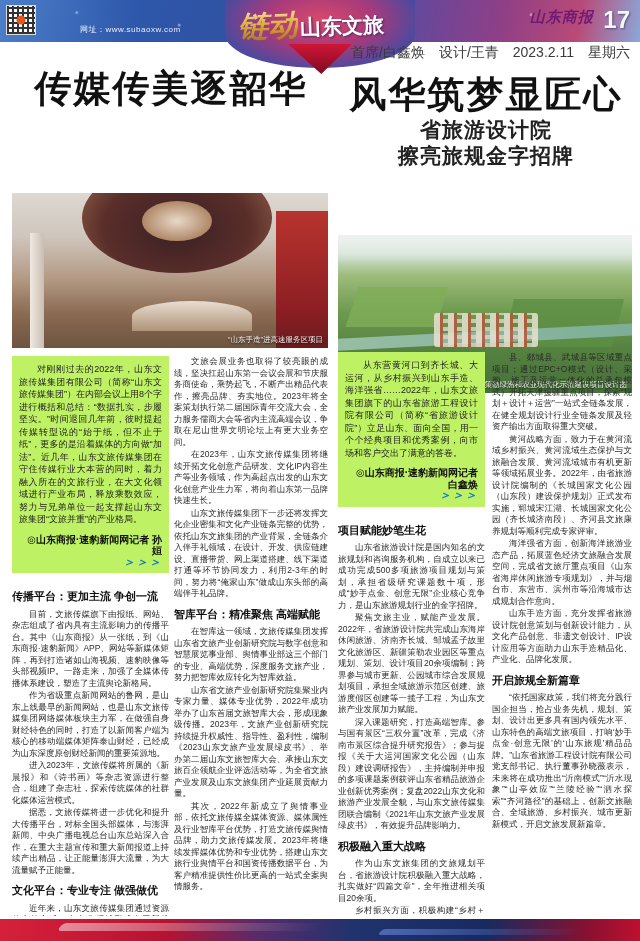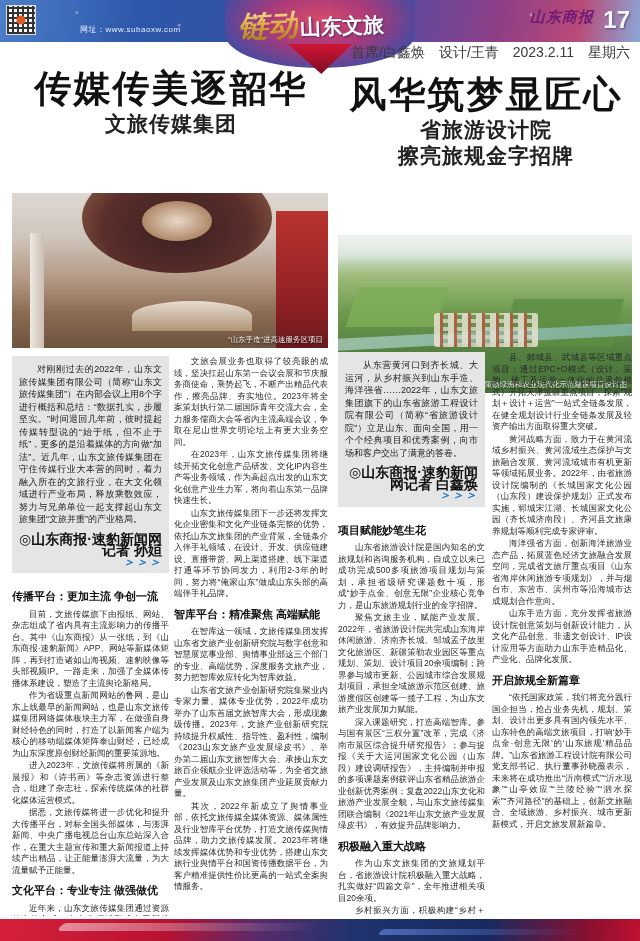--- a/index.html
+++ b/index.html
@@ -72,23 +72,23 @@
   .photo-caption { position:absolute; right:5px; bottom:3px; color:#f2f2ee; font-size:7.5px; text-shadow:0 1px 2px rgba(0,0,0,.8); }
 
   
   .col { position:absolute; overflow:hidden; color:#2a2a2a; font-size:8.5px; line-height:11.5px; text-align:justify; }
   .col-la { left:12px;  top:356px; width:157px; height:560px; }
   .col-lb { left:174px; top:356px; width:154px; height:560px; }
   .col-ra { left:338px; top:352px; width:147px; height:564px; }
   .col-rb { left:492px; top:352px; width:140px; height:564px; }
   .body-p { text-indent:2em; margin:0 0 1px 0; }
   .sec-h { font-size:11px; font-weight:bold; color:#111111; margin:9px 0 6px 0; text-indent:0; }
-  .intro-box { background:#e5e5e5; padding:7px 7px 5px 7px; margin-bottom:18px; }
+  .intro-box { background:#bef264; padding:7px 7px 5px 7px; margin-bottom:18px; }
   .intro-text { font-size:9px; line-height:12.5px; color:#222222; text-indent:2em; text-align:justify; }
-  .byline { font-size:14px; font-weight:bold; color:#111111; text-align:right; margin-top:8px; }
+  .byline { font-size:10px; font-weight:bold; color:#111111; text-align:right; margin-top:8px; }
   .more-marker { font-size:12px; font-weight:bold; font-style:italic; color:#1879c8; text-align:right; letter-spacing:1px; }
 
   
   .bottom-banner { position:absolute; left:0; top:919px; width:640px; height:22px; overflow:hidden;
     background:linear-gradient(95deg,#d6203a 0%,#b81232 26%,#5a2a6a 40%,#21336e 55%,#182a60 76%,#8a1030 92%,#c01030 100%); }
   .bb-swoosh1 { position:absolute; left:60px; top:4px; width:260px; height:8px; background:linear-gradient(90deg,rgba(255,255,255,.5),rgba(255,255,255,0)); transform:skewX(-40deg); border-radius:4px; }
   .bb-swoosh2 { position:absolute; left:380px; top:10px; width:200px; height:6px; background:linear-gradient(90deg,rgba(120,160,255,.5),rgba(120,160,255,0)); transform:skewX(-40deg); border-radius:3px; }
 </style>
 </head>
 <body>
@@ -106,21 +106,20 @@
   <span class="paper">山东商报</span>
   <span class="pagenum">17</span>
 </div>
 <div class="credits">
   <span>首席/白鑫焕　设计/王青</span>
   <span>2023.2.11　星期六</span>
 </div>
 
 <div class="headline-block hl-left">
   <div class="h1">传媒传美逐韶华</div>
-  <div class="h2">文旅传媒集团</div>
 </div>
 <div class="headline-block hl-right">
   <div class="h1">风华筑梦显匠心</div>
   <div class="h2">省旅游设计院</div>
   <div class="h2">擦亮旅规金字招牌</div>
 </div>
 
 <div class="photo photo-left">
   <div class="pl-rotunda"></div>
   <div class="pl-rotunda-core"></div>

